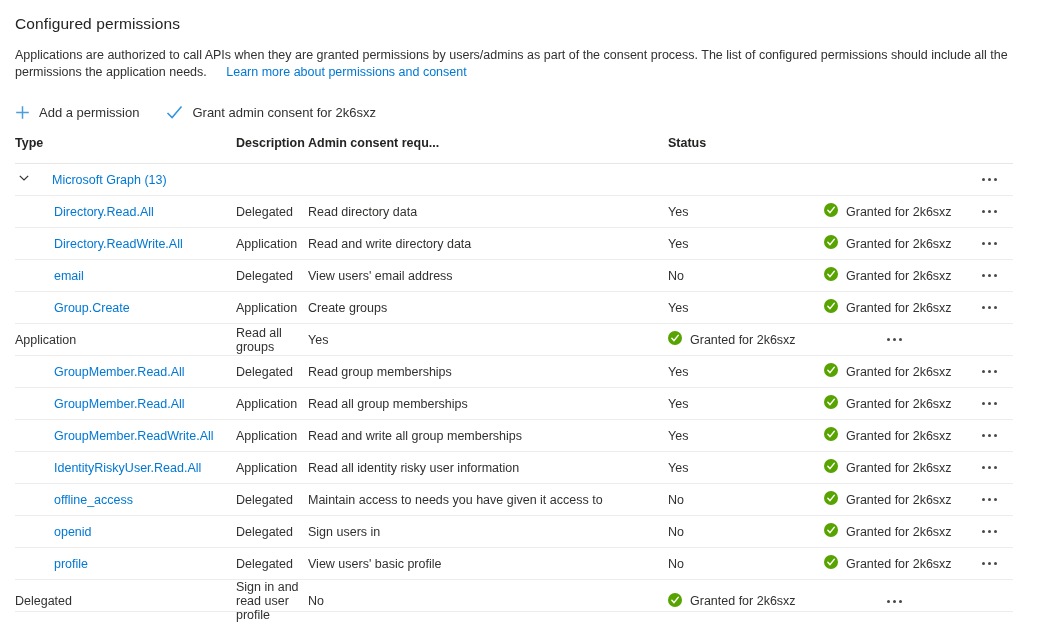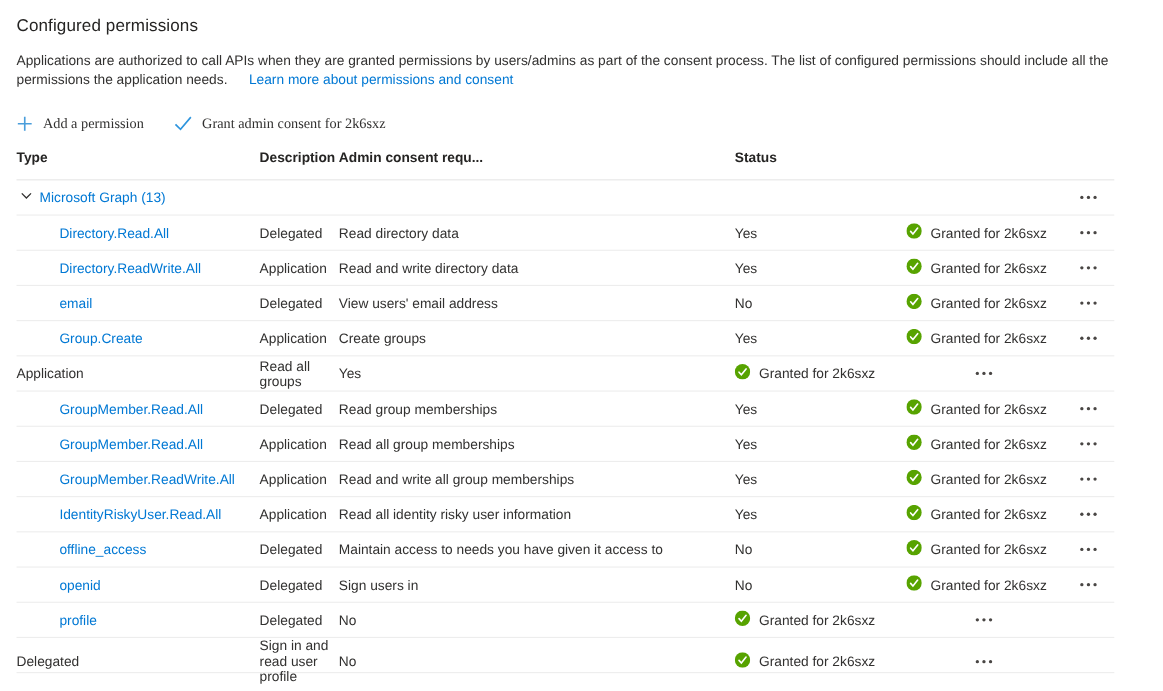--- a/index.html
+++ b/index.html
@@ -31,21 +31,21 @@
     display: flex;
     align-items: center;
     height: 20px;
   }
   .toolbar-btn {
     display: inline-flex;
     align-items: center;
     gap: 9px;
     background: none;
     border: none;
-    font-family: Liberation Serif, serif;
+    font-family: Liberation Sans, sans-serif;
     font-size: 13px;
     color: #323130;
     cursor: pointer;
     margin-right: 27px;
     padding: 0;
   }
   .toolbar-btn svg { display: block; }
 
   .table { width: 998px; }
   .grid-row {
@@ -62,21 +62,21 @@
   }
   .row {
     height: 32px;
     border-bottom: 1px solid #ededed;
     font-size: 12.5px;
   }
   .group-name-cell {
     grid-column: 1 / 6;
     display: flex;
     align-items: center;
-    gap: 6px;
+    gap: 22px;
     padding-left: 3px;
     cursor: pointer;
   }
   .group-link { color: #0078d4; font-size: 12.5px; }
   .name-cell { padding-left: 39px; }
   .perm-link { color: #0078d4; cursor: pointer; text-decoration: none; }
   .cell-text { color: #323130; }
   .status-cell { display: flex; align-items: center; gap: 8px; }
   .status-cell svg { flex: 0 0 auto; }
   .menu-btn {
@@ -393,20 +393,21 @@
             <i></i>
             <i></i>
     </button>
   </div>
 
   <div class="grid-row row">
     <div class="name-cell">
       <a class="perm-link" href="#">profile</a>
     </div>
     <div class="cell-text">Delegated</div>
+    <div class="cell-text">View users' basic profile</div>
     <div class="cell-text">No</div>
     <div class="status-cell">
       <span>
         <svg width="14" height="14" viewBox="0 0 16 16">
                 <circle cx="8" cy="8" r="8" fill="#57a300"></circle>
                 <path d="M4.4 8.4l2.4 2.7 4.9-6.1" stroke="#ffffff" stroke-width="1.7" fill="none" stroke-linecap="round"></path>
               </svg>
       </span>
       <span class="cell-text">Granted for 2k6sxz</span>
     </div>

